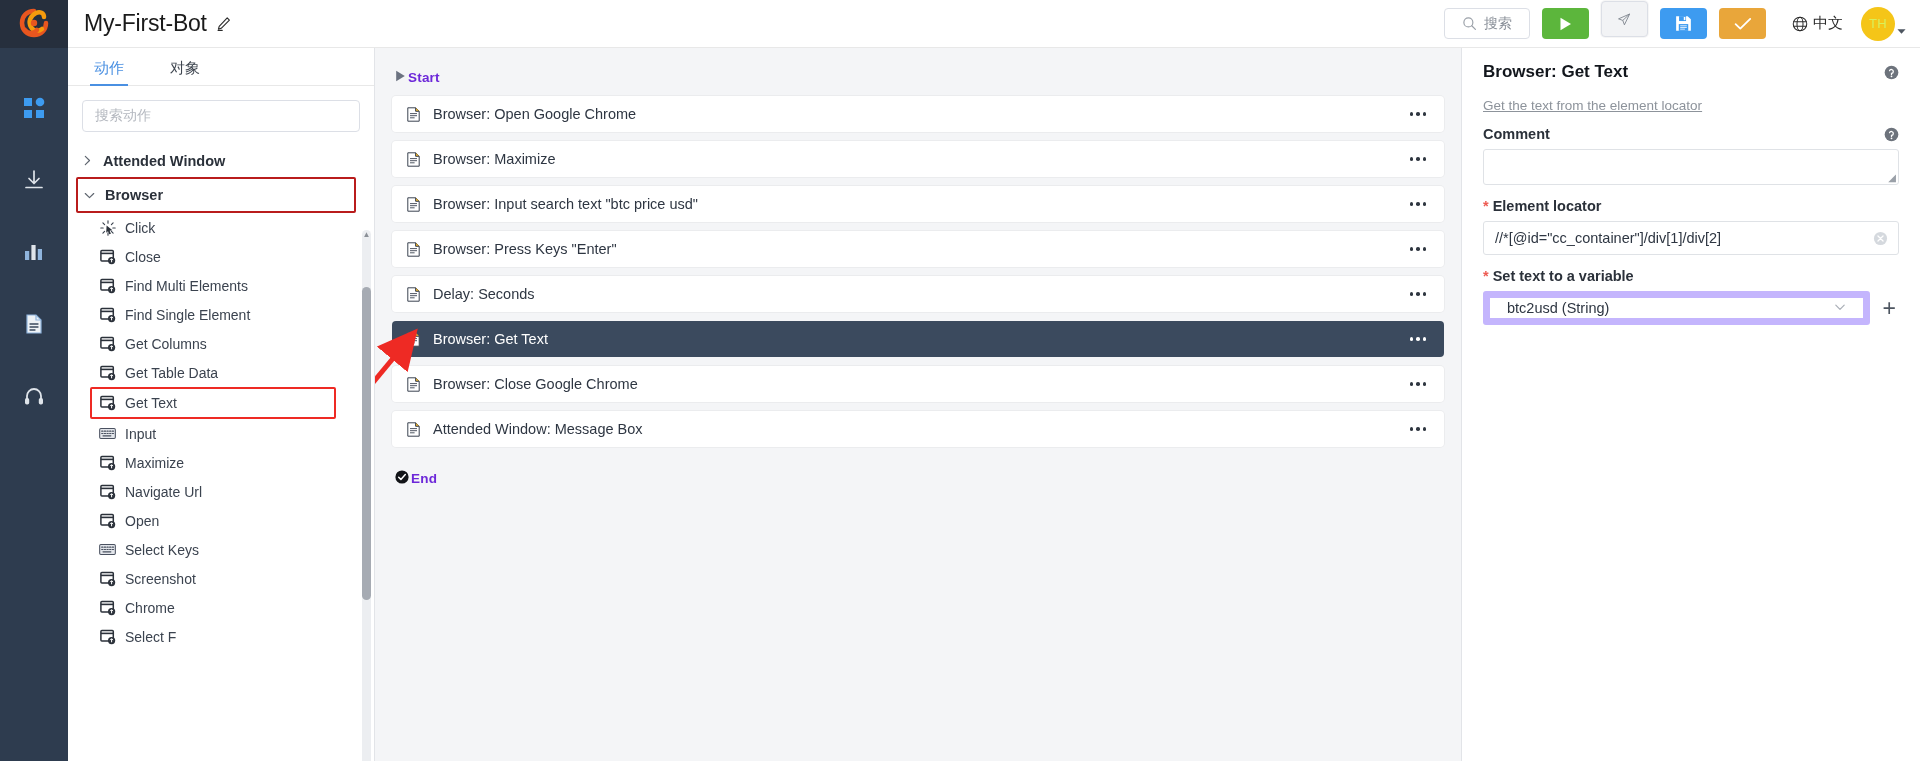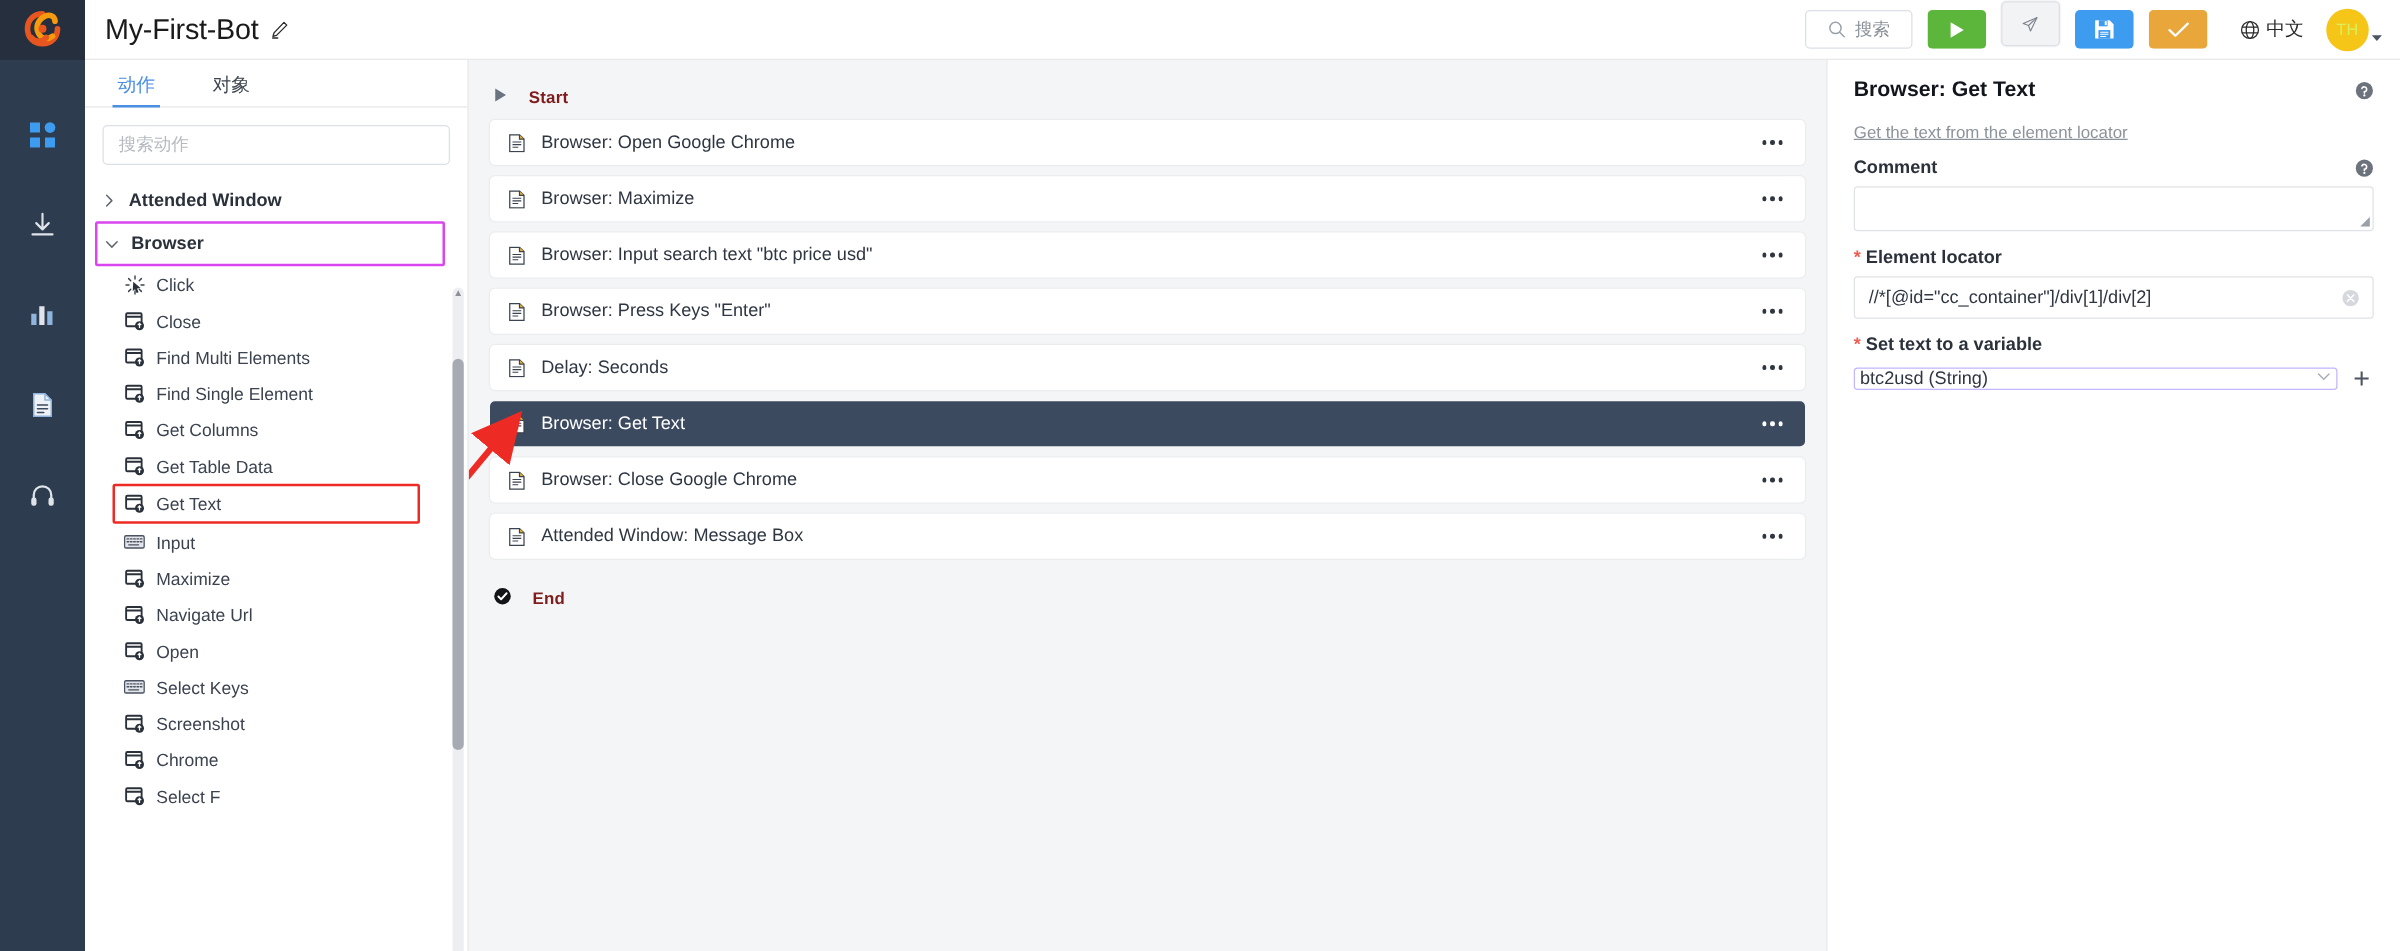--- a/index.html
+++ b/index.html
@@ -115,21 +115,21 @@
   .side-search .ph { font-size: 14px; color: #b5b9c0; }
 
   .tree { flex: 1; overflow: hidden; padding-top: 2px; position: relative; }
   .grp {
     display: flex; align-items: center; gap: 10px;
     height: 33px; padding-left: 14px; cursor: pointer;
     font-size: 14.5px; font-weight: 700; color: #2b313a;
     position: relative;
   }
   .grp.hl {
-    border: 2px solid #d946ef; border-radius: 2px;
+    border: 2px solid #b91c1c; border-radius: 2px;
     margin: 0 18px 0 8px; padding-left: 6px; height: 36px;
   }
   .leaf {
     display: flex; align-items: center; gap: 9px;
     height: 29px; padding-left: 31px; cursor: pointer;
     font-size: 14px; color: #3b434f; white-space: nowrap;
   }
   .leaf.hl {
     border: 2px solid #ee2a24; border-radius: 2px;
     margin: 0 38px 0 22px; padding-left: 7px; height: 32px;
@@ -149,23 +149,23 @@
   .side-scroll .arr { position: absolute; left: 0; top: 0; width: 9px; text-align: center; font-size: 8px; color: #8b9097; }
 
   
   .canvas {
     flex: 1; min-width: 0;
     background: #f4f5f7;
     padding: 14px 17px 0 17px;
     overflow: hidden; position: relative;
   }
   .terminal {
-    display: flex; align-items: center; gap: 17px;
+    display: flex; align-items: center; gap: 2px;
     height: 30px; padding-left: 3px;
-    font-size: 13.5px; font-weight: 700; color: #7f1d1d;
+    font-size: 13.5px; font-weight: 700; color: #6d28d9;
     letter-spacing: 0.2px;
   }
   .steps { margin-top: 4px; }
   .step {
     height: 36px; margin-bottom: 9px;
     background: #ffffff; border-radius: 4px;
     display: flex; align-items: center;
     padding: 0 16px 0 15px;
     cursor: pointer;
     box-shadow: 0 0 0 1px rgba(0,0,0,0.035);
@@ -208,24 +208,24 @@
     margin-top: 7px; width: 100%; height: 34px;
     border: 1px solid #dfe2e6; border-radius: 3px;
     background: #fff; display: flex; align-items: center;
     padding: 0 10px 0 11px; cursor: text;
   }
   .inp .val { font-size: 14.5px; color: #2e3642; white-space: nowrap; overflow: hidden; }
   .inp .spacer { flex: 1; }
   .clear-ico { width: 15px; height: 15px; cursor: pointer; flex: 0 0 15px; }
   .sel-row { display: flex; align-items: center; gap: 10px; margin-top: 7px; }
   .sel-box {
-    flex: 1; height: 18px;
-    border: 1px solid #c4b5fd; border-radius: 3px;
+    flex: 1; height: 34px;
+    border: 7px solid #c4b5fd; border-radius: 3px;
     background: #fff; display: flex; align-items: center;
-    padding: 0 4px; cursor: pointer;
+    padding: 0 17px; cursor: pointer;
   }
   .sel-box .val { font-size: 14.5px; color: #2e3642; }
   .sel-box .spacer { flex: 1; }
   .plus-btn { font-size: 23px; color: #4d5560; line-height: 1; cursor: pointer; padding: 0 3px; }
 </style>
 </head>
 <body>
 
 <div id="app">
 

